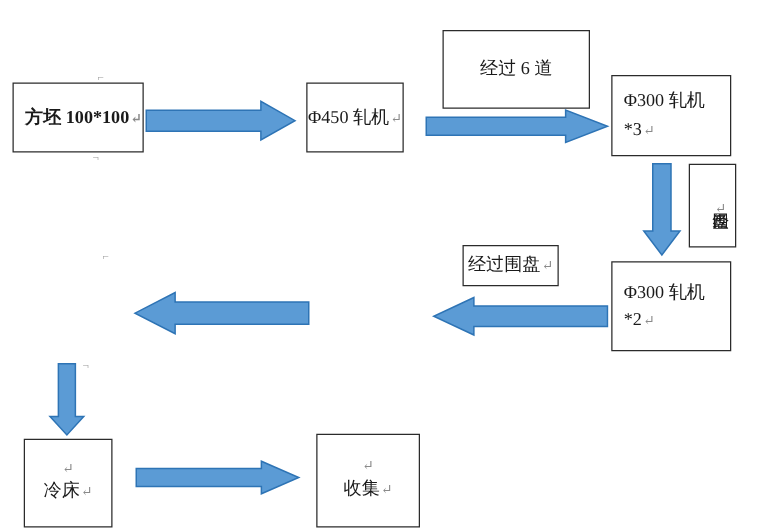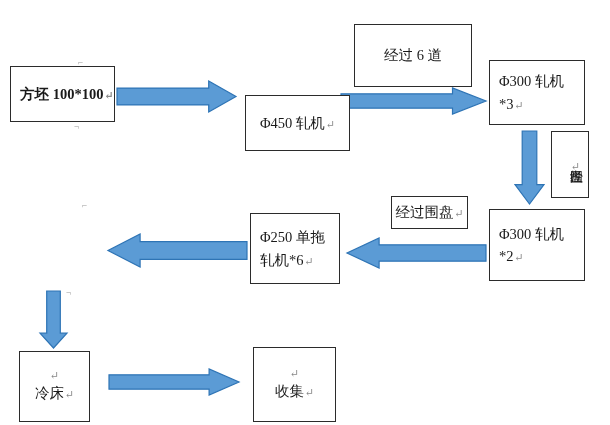--- a/index.html
+++ b/index.html
@@ -112,43 +112,39 @@
       </svg>
     </div>
     <div class="arrow" style="left: 108px; top: 367px; width: 133px; height: 30px;">
       <svg width="133" height="30" viewBox="0 0 133 30">
         <polygon points="1.0,7.8 101.1,7.8 101.1,2.0 131.0,15.0 101.1,28.0 101.1,22.2 1.0,22.2" fill="#5B9BD5" stroke="#2E74B5" stroke-width="1.2" stroke-linejoin="miter"></polygon>
       </svg>
     </div>
     <div class="node left-align" style="left: 10px; top: 66px; width: 105px; height: 56px; border-color: rgb(43, 43, 43); font-weight: bold;">
       <span class="ln">方坯 100*100<span class="pilcrow">↵</span></span>
     </div>
-    <div class="node" style="left: 245px; top: 66px; width: 105px; height: 56px; border-color: rgb(43, 43, 43); margin-top: 29px;">
+    <div class="node" style="left: 245px; top: 66px; width: 78px; height: 56px; border-color: rgb(43, 43, 43);">
       <span class="ln">Φ450 轧机<span class="pilcrow">↵</span></span>
     </div>
     <div class="node" style="left: 354px; top: 24px; width: 118px; height: 63px; border-color: rgb(43, 43, 43);">
       <span class="ln">经过 6 道</span>
     </div>
     <div class="node left-align" style="left: 489px; top: 60px; width: 96px; height: 65px; border-color: rgb(43, 43, 43);">
       <span class="ln">Φ300 轧机</span>
       <span class="ln">*3<span class="pilcrow">↵</span></span>
     </div>
     <div class="node vertical" style="left: 551px; top: 131px; width: 38px; height: 67px; border-color: rgb(43, 43, 43);">
       <span class="ln">经围盘<span class="pilcrow">↵</span></span>
     </div>
     <div class="node left-align" style="left: 489px; top: 209px; width: 96px; height: 72px; border-color: rgb(43, 43, 43);">
       <span class="ln">Φ300 轧机</span>
       <span class="ln">*2<span class="pilcrow">↵</span></span>
     </div>
-    <div class="node" style="left: 391px; top: 196px; width: 77px; height: 33px; border-color: rgb(43, 43, 43);">
+    <div class="node" style="left: 370px; top: 196px; width: 77px; height: 33px; border-color: rgb(43, 43, 43);">
       <span class="ln">经过围盘<span class="pilcrow">↵</span></span>
-    </div>
-    <div class="node left-align" style="left: 250px; top: 213px; width: 90px; height: 71px; border-color: rgb(43, 43, 43);">
-      <span class="ln">Φ250 单拖</span>
-      <span class="ln">轧机*6<span class="pilcrow">↵</span></span>
     </div>
     <div class="node" style="left: 19px; top: 351px; width: 71px; height: 71px; border-color: rgb(43, 43, 43);">
       <span class="pilcrow-line">↵</span>
       <span class="ln">冷床<span class="pilcrow">↵</span></span>
     </div>
     <div class="node" style="left: 253px; top: 347px; width: 83px; height: 75px; border-color: rgb(43, 43, 43);">
       <span class="pilcrow-line">↵</span>
       <span class="ln">收集<span class="pilcrow">↵</span></span>
     </div>
     <div class="stray" style="left: 78px; top: 58px;">⌐</div>

